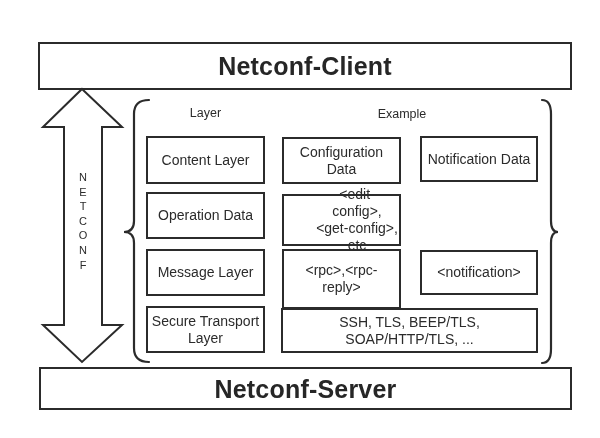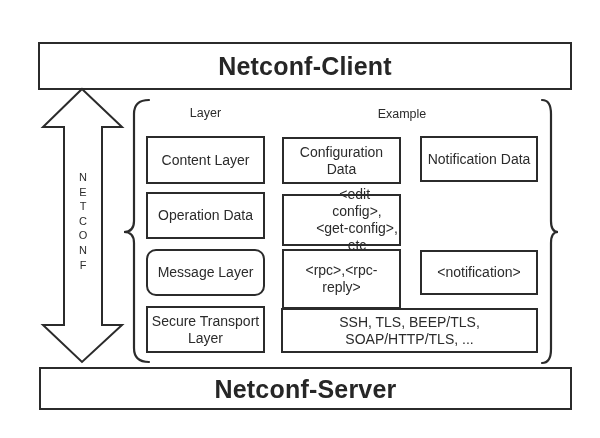--- a/index.html
+++ b/index.html
@@ -65,21 +65,21 @@
   <div class="box bigbox" style="left:39px; top:367px; width:533px; height:43px;">Netconf-Server</div>
 
   <div class="hdr" style="left:146px; top:106px; width:119px;">Layer</div>
 
   <div class="hdr" style="left:282px; top:107px; width:240px;">Example</div>
 
   <div class="box" style="left:146px; top:136px; width:119px; height:48px;">Content Layer</div>
 
   <div class="box" style="left:146px; top:192px; width:119px; height:47px;">Operation Data</div>
 
-  <div class="box" style="left:146px; top:249px; width:119px; height:47px;border-radius:10px;">Message Layer</div>
+  <div class="box" style="left:146px; top:249px; width:119px; height:47px;">Message Layer</div>
 
   <div class="box" style="left:146px; top:306px; width:119px; height:47px;">Secure Transport
 Layer</div>
 
   <div class="box" style="left:282px; top:137px; width:119px; height:47px;">Configuration
 Data</div>
 
   <div class="box" style="left:282px; top:194px; width:119px; height:52px;padding-left:31px;">&lt;edit-config&gt;,
 &lt;get-config&gt;,
 etc</div>

